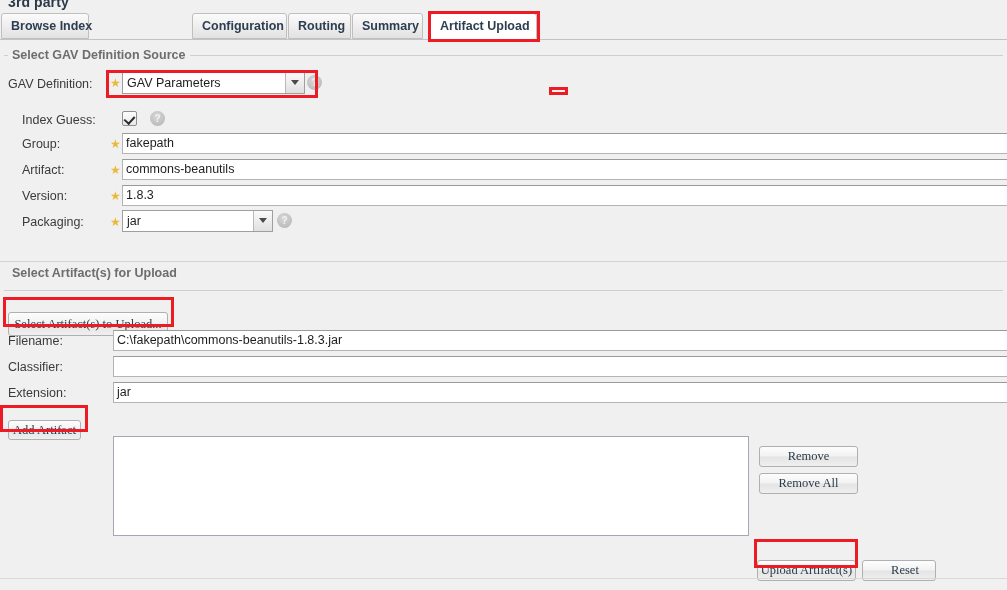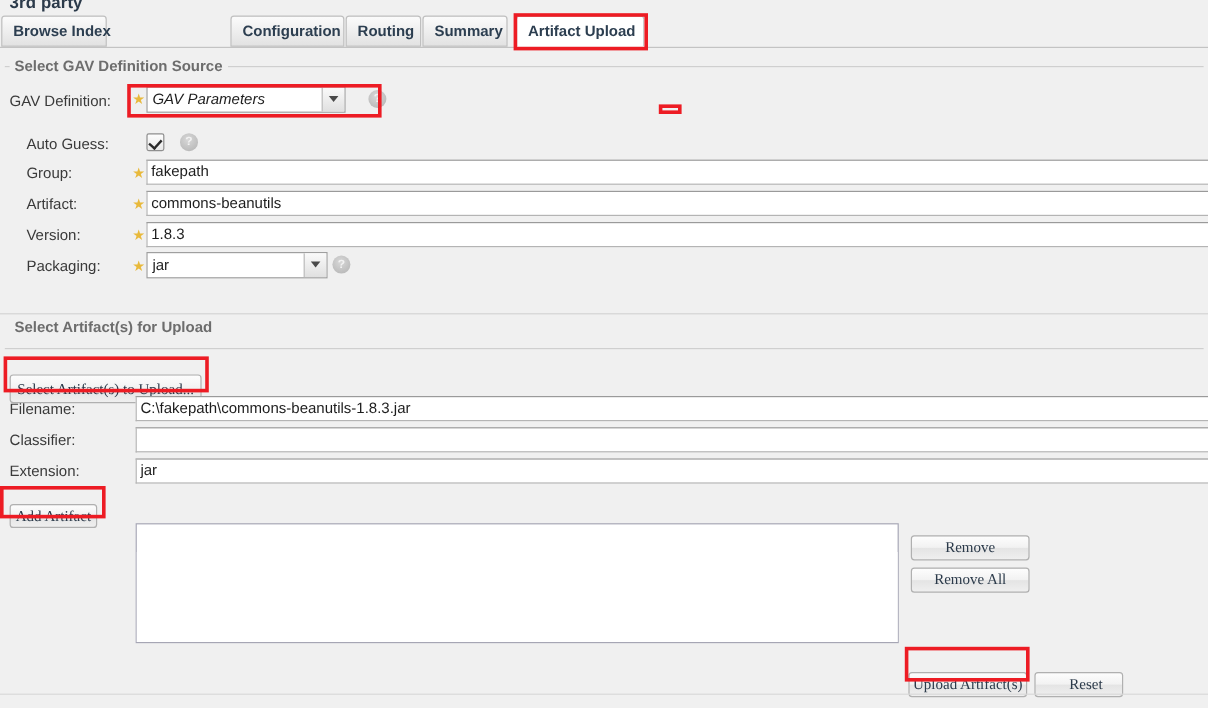--- a/index.html
+++ b/index.html
@@ -214,27 +214,27 @@
     <div class="tab active" style="left:430px;width:107px;">Artifact Upload</div>
   </div>
   <div class="tabbar-underline"></div>
 
   <div class="fs" style="left:4px; top:55px; width:999px; height:1px;"></div>
   <div class="fs-legend" style="left:8px; top:48px;">Select GAV Definition Source</div>
   <div class="fs-bottom" style="left:0; top:261px; width:1007px;"></div>
 
   <div class="lbl" style="left:8px;  top:77px;">GAV Definition:</div>
   <div class="star" style="left:110px;top:78px;">★</div>
-  <div class="sel" style="left:122px;top:72px; width:166px;font-style:italic;">
+  <div class="sel" style="left:122px;top:72px; width:183px;">
     <span>GAV Parameters</span>
     <span class="sel-arrow"></span>
   </div>
   <div class="help" style="left:307px;top:75px;">?</div>
 
-  <div class="lbl" style="left:22px; top:113px;">Auto Guess:</div>
+  <div class="lbl" style="left:22px; top:113px;">Index Guess:</div>
   <div class="chk" style="left:122px;top:111px;"></div>
   <div class="help" style="left:150px;top:111px;">?</div>
 
   <div class="lbl" style="left:22px; top:137px;">Group:</div>
   <div class="star" style="left:110px;top:139px;">★</div>
   <div class="inp" style="left:122px;top:133px; width:900px;">fakepath</div>
 
   <div class="lbl" style="left:22px; top:163px;">Artifact:</div>
   <div class="star" style="left:110px;top:165px;">★</div>
   <div class="inp" style="left:122px;top:159px; width:900px;">commons-beanutils</div>

